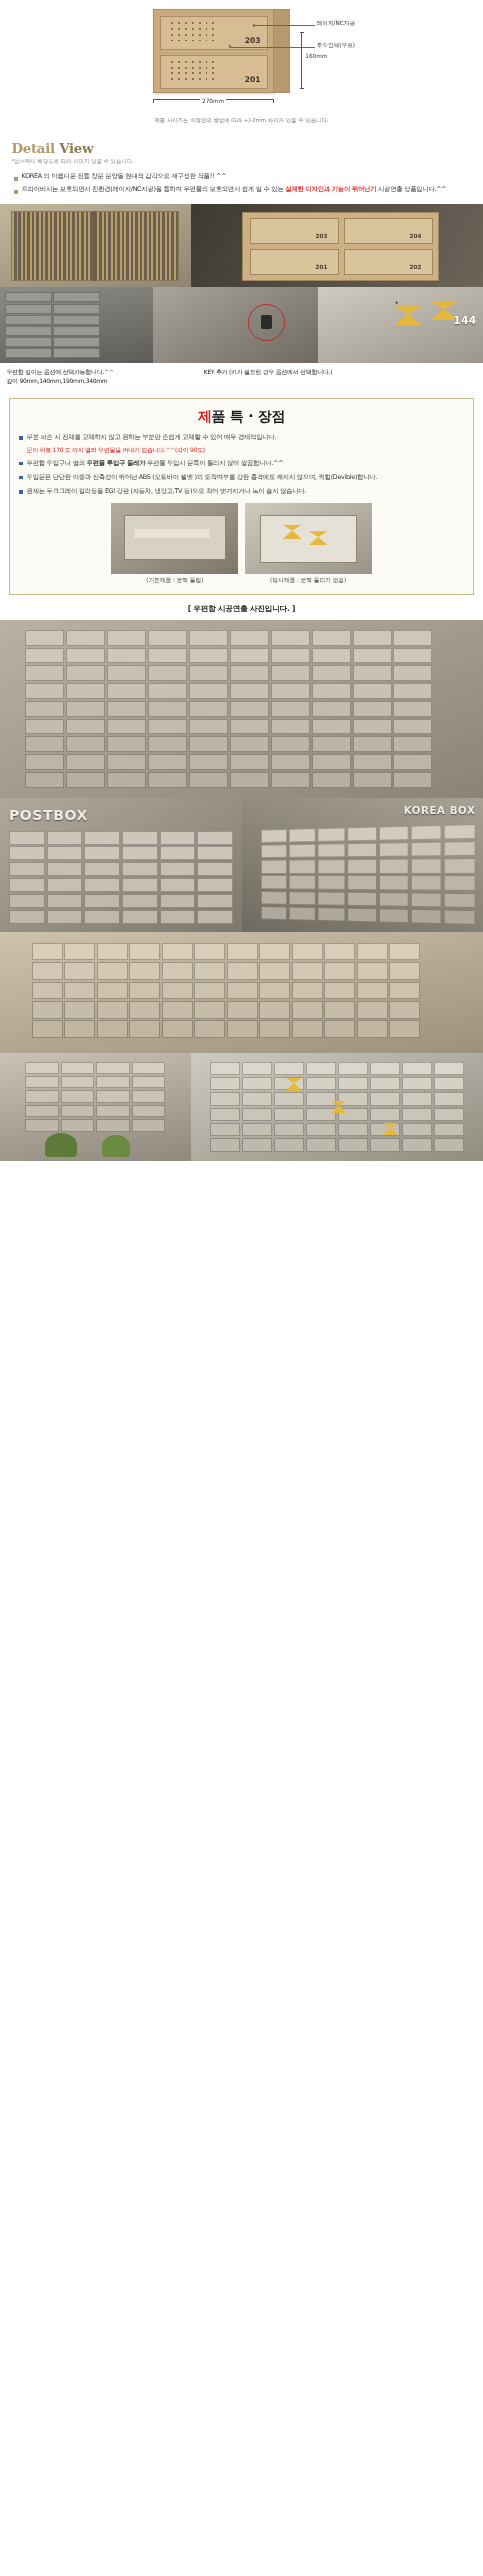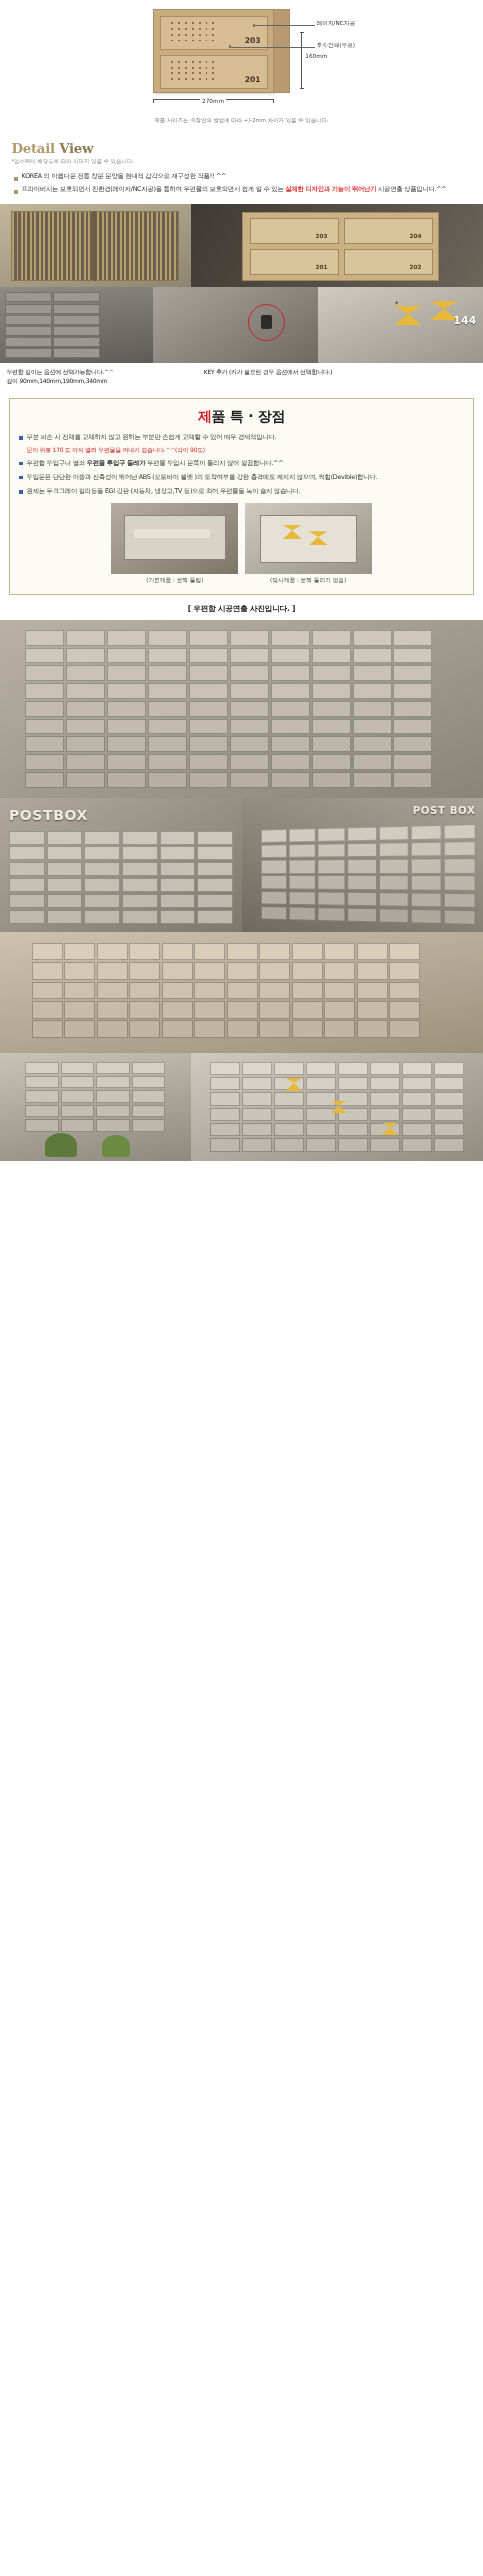--- a/index.html
+++ b/index.html
@@ -396,21 +396,21 @@
       </div>
     </div>
 
     <div class="feat-line">
       <div class="sq"></div>
       <div>투입문은 단단한 이중과 신축성이 뛰어난 ABS (오토바이 헬멧 )의 도착여부를 강한 충격에도 깨지지 않으며, 찍힘(Devible)합니다.</div>
     </div>
 
     <div class="feat-line">
       <div class="sq"></div>
-      <div>원제는 두크그레이 칼라등을 EGI 강판 (자동차, 냉장고,TV 등)으로 최어 우편물을 녹이 슬지 않습니다.</div>
+      <div>원제는 두크그레이 칼라등을 EGI 강판 (자동차, 냉장고,TV 등)으로 최어 벗겨지거나 녹이 슬지 않습니다.</div>
     </div>
 
     <div class="feat-photos">
       <div class="feat-photo" style="background:linear-gradient(150deg,#b6ada0,#7d7668);">
         <div style="position:absolute;left:12.7px;top:11.4px;width:102px;height:45px;background:#d8d2c6;border:0.6px solid #8c8577;"></div>
         <div style="position:absolute;left:23px;top:25.4px;width:76px;height:9px;background:#e8e2d6;"></div>
       </div>
       <div class="feat-photo" style="background:linear-gradient(150deg,#cfcabe,#9a9488);">
         <div style="position:absolute;left:15.3px;top:11.4px;width:97px;height:48px;background:#e6e1d6;border:0.6px solid #8c8577;"></div>
         <div style="position:absolute;left:38px;top:21.6px;width:19px;height:14px;background:#e6b93a;clip-path:polygon(0 0,50% 40%,0 100%,100% 100%,50% 40%,100% 0);"></div>
@@ -558,21 +558,21 @@
           <div style="background:#bfb9ad"></div>
         <div style="background:#bfb9ad"></div>
           <div style="background:#bfb9ad"></div>
           <div style="background:#bfb9ad"></div>
           <div style="background:#bfb9ad"></div>
           <div style="background:#bfb9ad"></div>
           <div style="background:#bfb9ad"></div>
       </div>
     </div>
     <div class="ph" style="width:242px;height:134px;background:linear-gradient(200deg,#a8a296,#6f6a5f);">
-      <div class="pbtext" style="right:7.6px;top:7.6px;font-size:10.2px;color:#f0ede6;">POST BOX</div>
+      <div class="pbtext" style="right:7.6px;top:7.6px;font-size:10.2px;color:#f0ede6;">KOREA BOX</div>
       <div class="tiny-grid" style="left:12.7px;top:29px;width:216px;height:95px;grid-template-columns:repeat(7,1fr);grid-template-rows:repeat(6,1fr);gap:1.9px;transform:perspective(254px) rotateY(-8deg);">
         <div style="background:#d2ccc0"></div>
           <div style="background:#d2ccc0"></div>
           <div style="background:#d2ccc0"></div>
           <div style="background:#d2ccc0"></div>
           <div style="background:#d2ccc0"></div>
           <div style="background:#d2ccc0"></div>
           <div style="background:#d2ccc0"></div>
         <div style="background:#cbc5b9"></div>
           <div style="background:#cbc5b9"></div>

